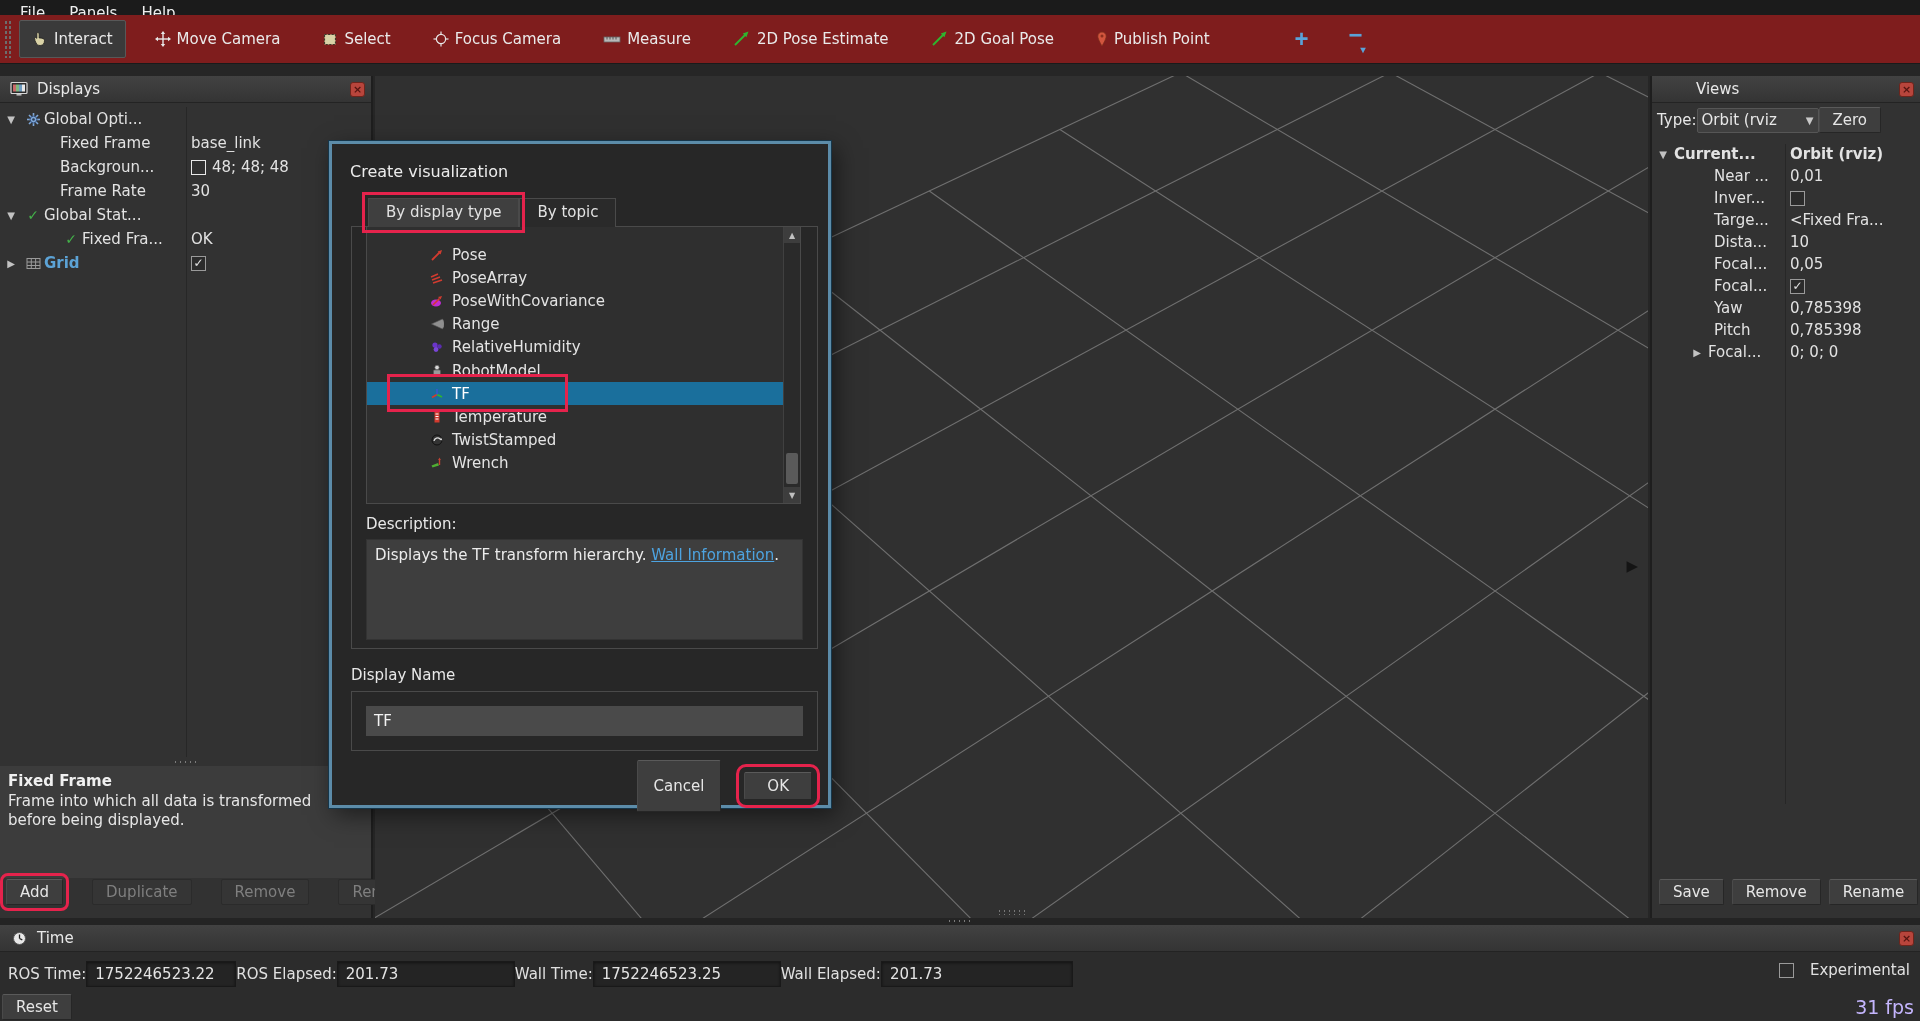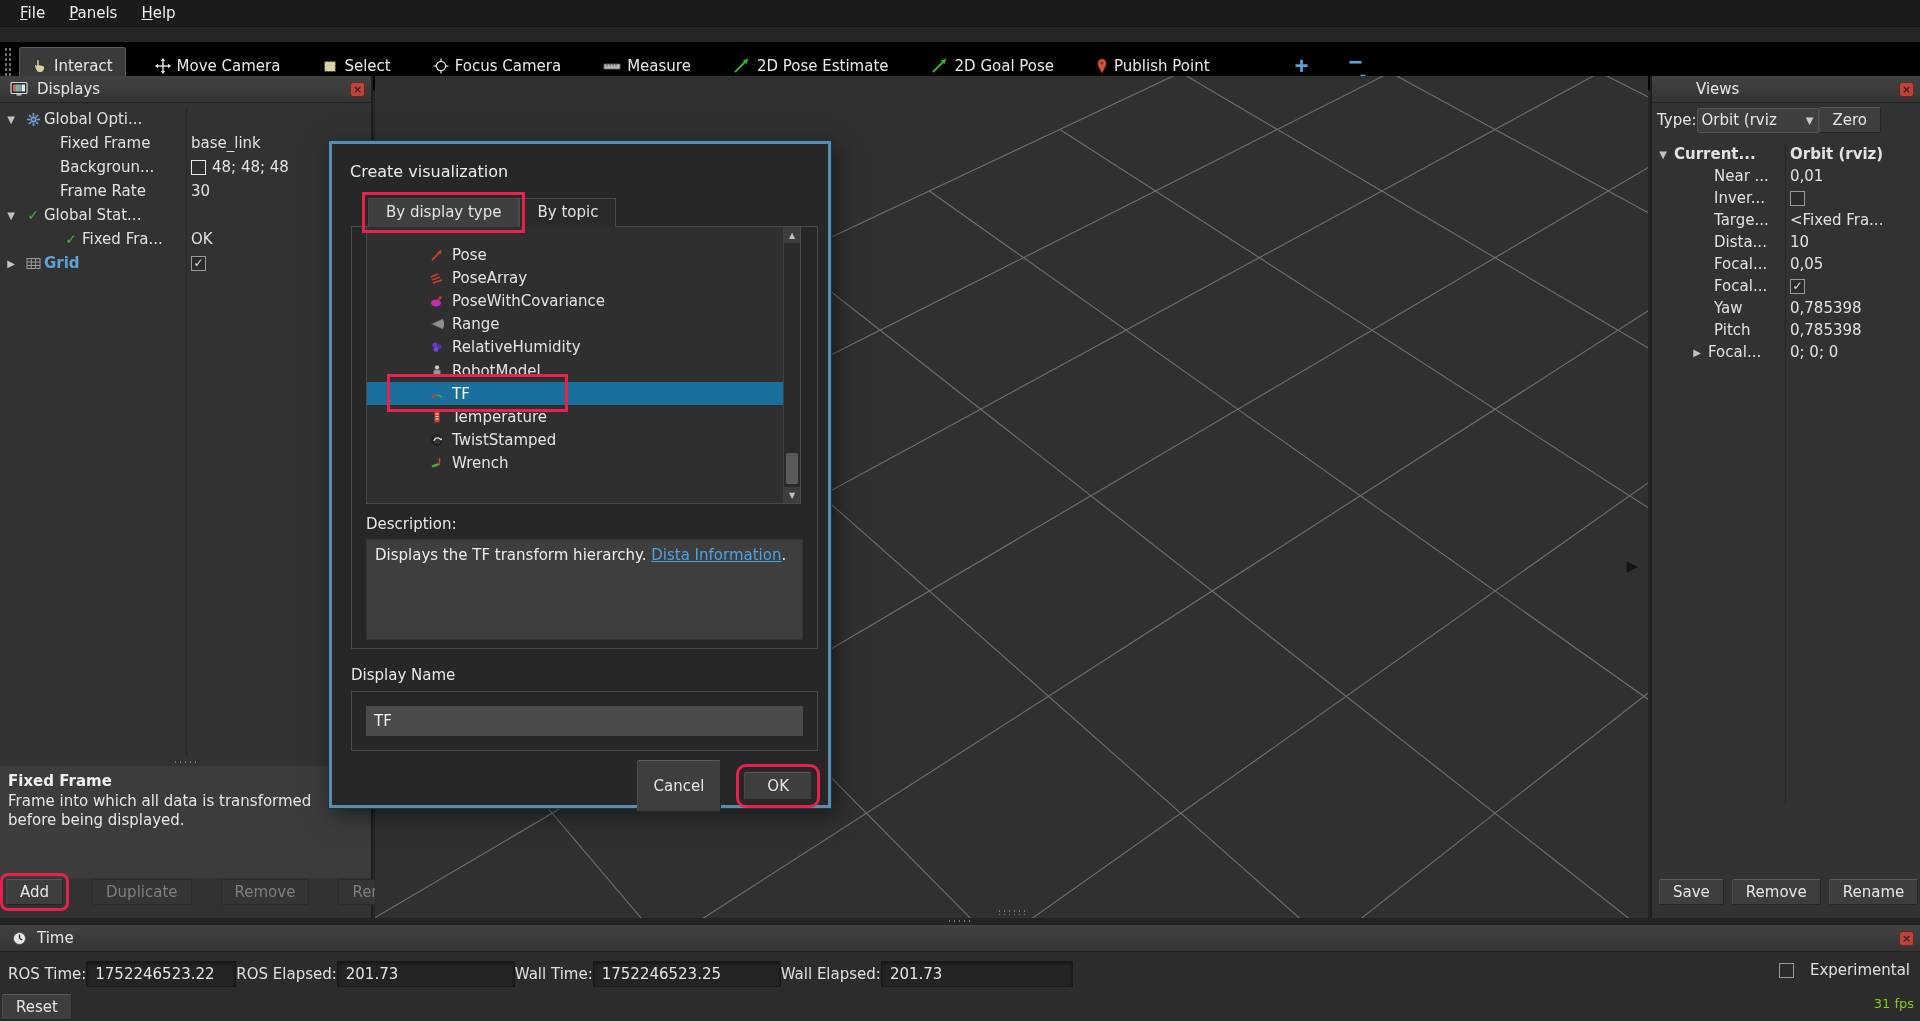--- a/index.html
+++ b/index.html
@@ -4,21 +4,21 @@
 <style>
   *{box-sizing:border-box;margin:0;padding:0}
   html,body{width:1920px;height:1021px;overflow:hidden}
   body{background:#262626;font-family:"DejaVu Sans",sans-serif;color:#e2e2e2;position:relative}
   u{text-decoration:underline}
   
   #menubar{position:absolute;left:0;top:0;width:1920px;height:27px;background:#1b1b1b;
            display:flex;align-items:center;padding-left:10px;gap:4px;border-bottom:1px solid #111}
   .menu-item{font-size:15px;color:#efefef;padding:2px 10px;cursor:default}
   
-  #toolbar{position:absolute;left:0;top:42px;width:1920px;height:49px;background:#000000;
+  #toolbar{position:absolute;left:0;top:15px;width:1920px;height:49px;background:#7f1d1d;
            display:flex;align-items:center;border-bottom:1px solid #1a1a1a}
   .tb-handle{width:7px;height:38px;margin:0 8px 0 4px;
              background-image:radial-gradient(#6d6d6d 1px,transparent 1.1px);background-size:4px 5px}
   .tool{display:flex;align-items:center;gap:6px;height:38px;padding:0 12px;margin-right:16px;border:1px solid transparent;border-radius:2px}
   .tool.selected{background:#3a3a3a;border:1px solid #585858}
   .tlabel{font-size:15px;color:#eaeaea;white-space:nowrap}
   .ticn{display:inline-flex;align-items:center}
   .tb-plus{color:#5aa2d8;font-size:24px;font-weight:bold;margin-left:56px;background:none;border:none;line-height:1}
   .tb-minus{color:#5aa2d8;font-size:24px;font-weight:bold;margin-left:40px;background:none;border:none;line-height:1;position:relative;top:-4px}
   .tb-minus .caret{font-size:10px;position:relative;top:10px;left:-2px}
@@ -109,21 +109,21 @@
   
   #time-area{position:absolute;left:0;top:918px;width:1920px;height:103px;background:#2c2c2c}
   .strip{position:absolute;left:0;top:0;width:100%;height:7px;background:#242424;display:flex;justify-content:center;align-items:center}
   #time-header{position:absolute;left:0;top:7px;width:100%;}
   .fields-row{position:absolute;left:8px;top:42px;right:8px;height:28px;display:flex;align-items:center;gap:0}
   .tf-label{font-size:15px;color:#e0e0e0;white-space:nowrap}
   .tf-box{height:26px;background:#242424;border:1px solid #191919;box-shadow:inset 0 1px 3px rgba(0,0,0,.5);
           font-size:15px;color:#e4e4e4;display:flex;align-items:center;padding:0 8px;}
   .experimental{position:absolute;right:10px;top:43px;display:flex;align-items:center;gap:16px;font-size:15px;color:#e0e0e0}
   #reset-btn{position:absolute;left:2px;top:76px}
-  .fps{position:absolute;right:6px;top:78px;font-size:13px;color:#84cc16}
+  .fps{position:absolute;right:6px;top:78px;font-size:19px;color:#c4b5fd}
 </style>
 </head>
 <body>
 
 <div id="menubar">
     <span class="menu-item"><u>F</u>ile</span>
     <span class="menu-item"><u>P</u>anels</span>
     <span class="menu-item"><u>H</u>elp</span>
   </div>
 
@@ -607,21 +607,21 @@
             </div>
           </div>
         <div class="scrollbar">
           <div class="sb-btn up">▲</div>
           <div class="sb-thumb"></div>
           <div class="sb-btn down">▼</div>
         </div>
         <div class="tf-red-box"></div>
       </div>
       <div class="desc-label">Description:</div>
-      <div class="desc-box"><span>Displays the TF transform hierarchy. </span><a class="link">Dista Information</a><span>.</span></div>
+      <div class="desc-box"><span>Displays the TF transform hierarchy. </span><a class="link">Wall Information</a><span>.</span></div>
     </div>
     <div class="dn-label">Display Name</div>
     <div class="dn-frame">
       <div class="dn-input">TF</div>
     </div>
     <div class="dlg-buttons">
       <button class="btn">Cancel</button>
       <button class="btn hl-red" style="outline-offset:5px;padding:4px 22px">OK</button>
     </div>
   </div>

